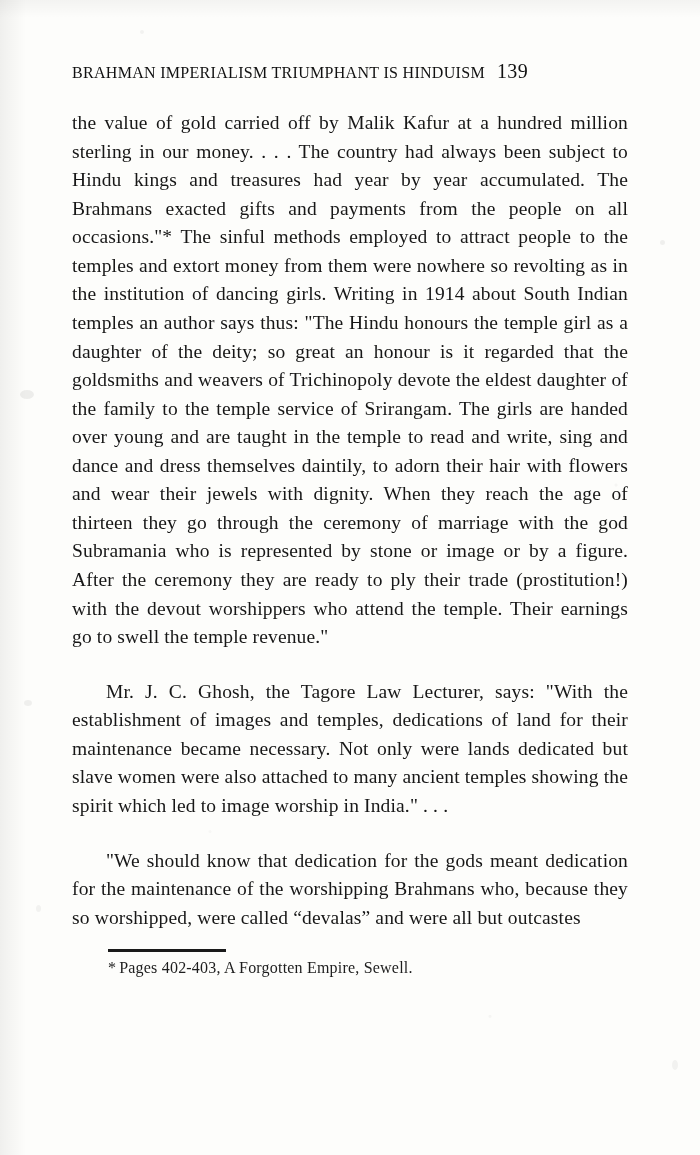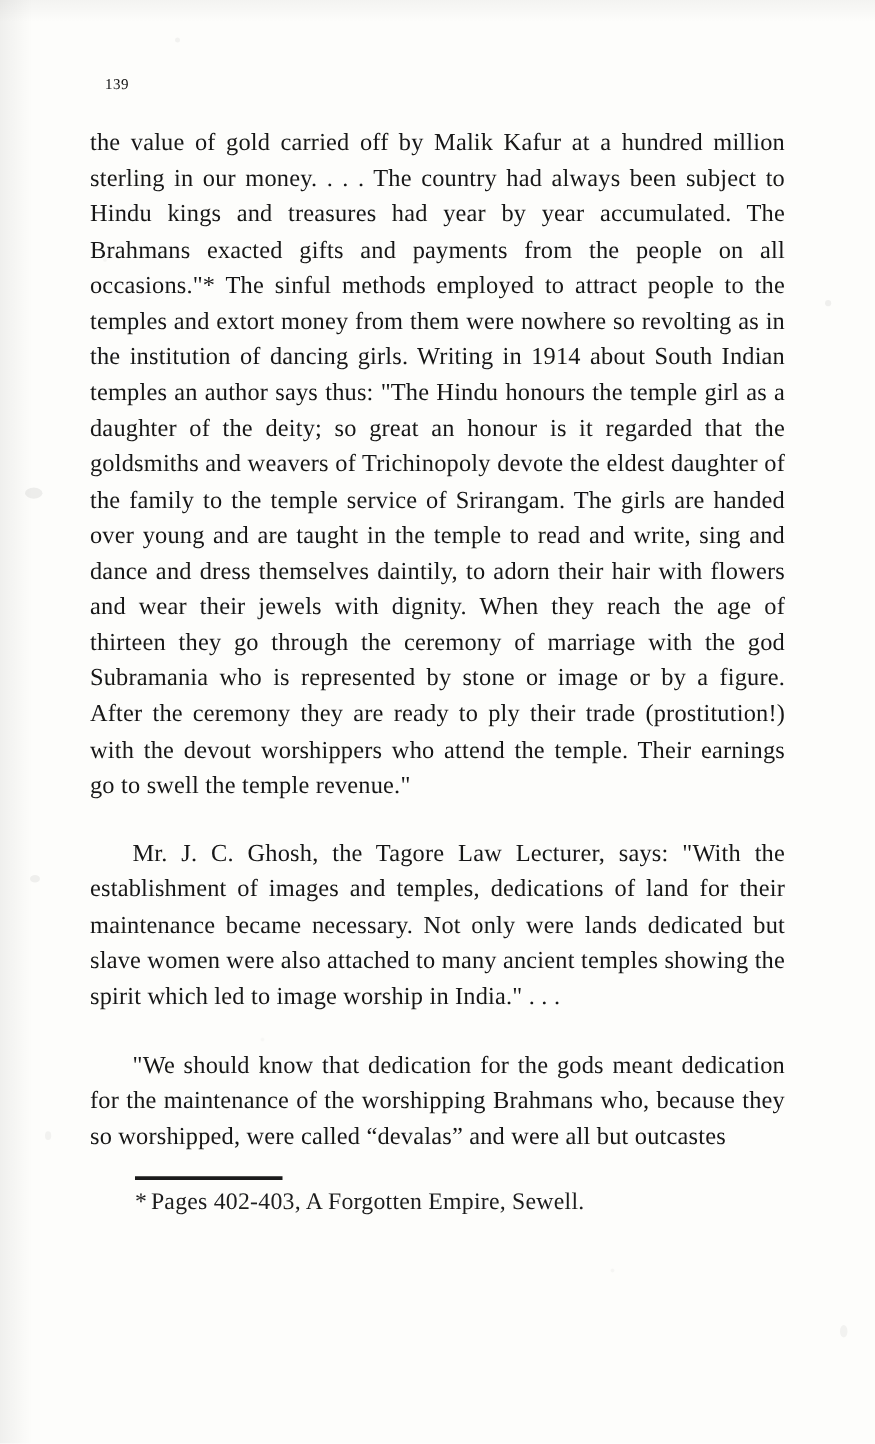--- a/index.html
+++ b/index.html
@@ -44,21 +44,21 @@
     white-space: nowrap;
   }
   .running-head .rh-title {
     font-weight: 400;
     text-transform: uppercase;
     font-size: 16px;
     letter-spacing: 0.3px;
   }
   .running-head .rh-page {
     margin-left: 12px;
-    font-size: 12px;
+    font-size: 20px;
   }
   p.body-par {
     font-size: 19.5px;
     line-height: 1.465;
     text-align: justify;
     text-justify: inter-word;
     margin: 0 0 17px 0;
     color: #171717;
     letter-spacing: 0.15px;
   }
@@ -69,21 +69,21 @@
   p.body-par.noindent {
     text-indent: 0;
   }
   .footnote-rule {
     width: 118px;
     height: 2.5px;
     background: #1a1a1a;
     margin: 14px 0 7px 36px;
   }
   .footnote {
-    font-size: 19px;
+    font-size: 16px;
     letter-spacing: 0.2px;
     color: #1d1d1d;
     margin-left: 36px;
     font-family: "Liberation Serif", serif;
   }
   .footnote .fn-mark {
     margin-right: 3px;
   }
   
   .smudge {
@@ -115,20 +115,21 @@
   <div class="smudge" style="left:20px; top:390px; width:14px; height:9px; opacity:0.35;"></div>
   <div class="smudge" style="left:24px; top:700px; width:8px; height:6px; opacity:0.3;"></div>
   <div class="smudge" style="left:660px; top:240px; width:5px; height:5px; opacity:0.3;"></div>
   <div class="smudge" style="left:672px; top:1060px; width:6px; height:10px; opacity:0.25;"></div>
   <div class="smudge" style="left:140px; top:30px; width:4px; height:4px; opacity:0.25;"></div>
   <div class="smudge" style="left:36px; top:905px; width:5px; height:7px; opacity:0.25;"></div>
 
   <div class="content">
 
     <div class="running-head">
+      <span class="rh-title">BRAHMAN IMPERIALISM TRIUMPHANT IS HINDUISM</span>
       <span class="rh-page">139</span>
     </div>
 
     <p class="body-par noindent">the value of gold carried off by Malik Kafur at a hundred million sterling in our money. . . . The country had always been subject to Hindu kings and treasures had year by year accumulated. The Brahmans exacted gifts and payments from the people on all occasions."* The sinful methods employed to attract people to the temples and extort money from them were nowhere so revolting as in the institution of dancing girls. Writing in 1914 about South Indian temples an author says thus: "The Hindu honours the temple girl as a daughter of the deity; so great an honour is it regarded that the goldsmiths and weavers of Trichinopoly devote the eldest daughter of the family to the temple service of Srirangam. The girls are handed over young and are taught in the temple to read and write, sing and dance and dress themselves daintily, to adorn their hair with flowers and wear their jewels with dignity. When they reach the age of thirteen they go through the ceremony of marriage with the god Subramania who is represented by stone or image or by a figure. After the ceremony they are ready to ply their trade (prostitution!) with the devout worshippers who attend the temple. Their earnings go to swell the temple revenue."</p>
     <p class="body-par indent">Mr. J. C. Ghosh, the Tagore Law Lecturer, says: "With the establishment of images and temples, dedications of land for their maintenance became necessary. Not only were lands dedicated but slave women were also attached to many ancient temples showing the spirit which led to image worship in India." . . .</p>
     <p class="body-par indent">"We should know that dedication for the gods meant dedication for the maintenance of the worshipping Brahmans who, because they so worshipped, were called “devalas” and were all but outcastes</p>
 
     <div class="footnote-rule"></div>
     <div class="footnote">
       <span class="fn-mark">*</span><span>Pages 402-403, A Forgotten Empire, Sewell.</span>

